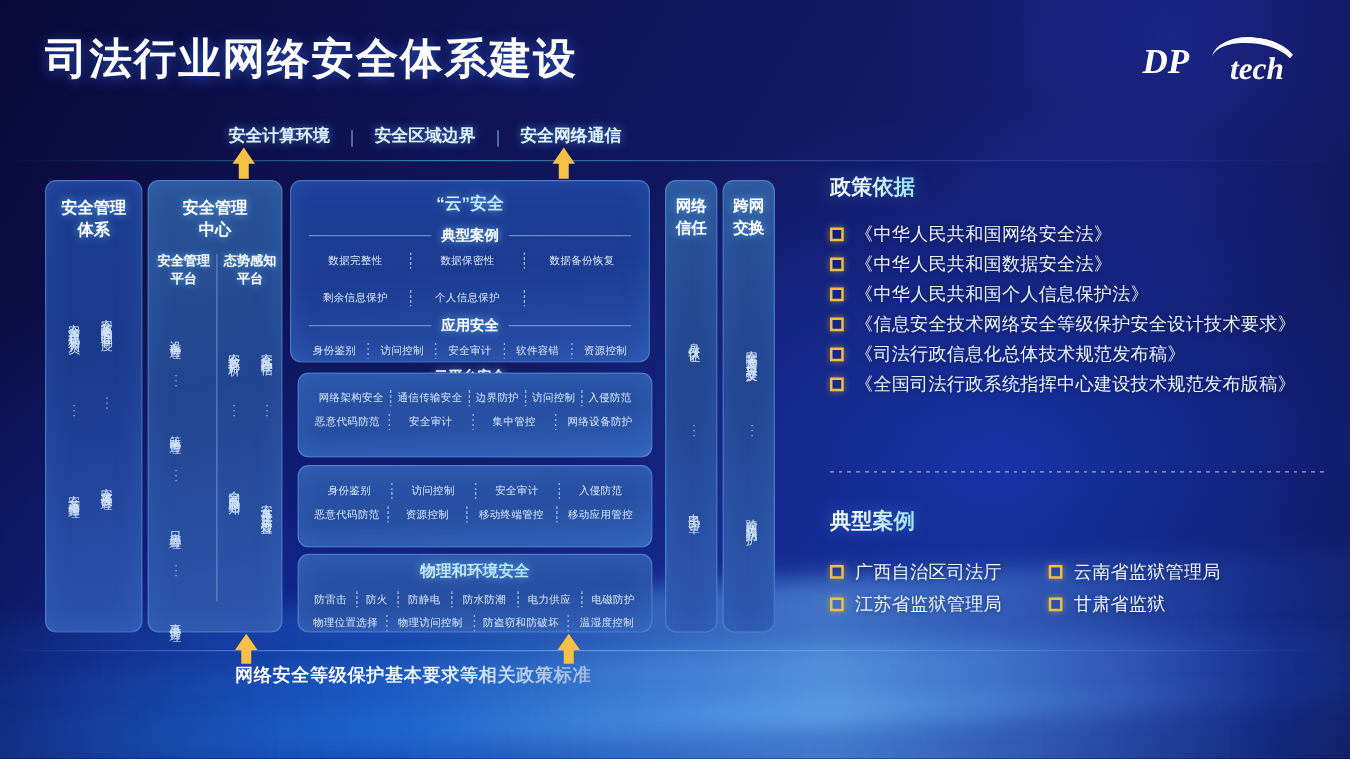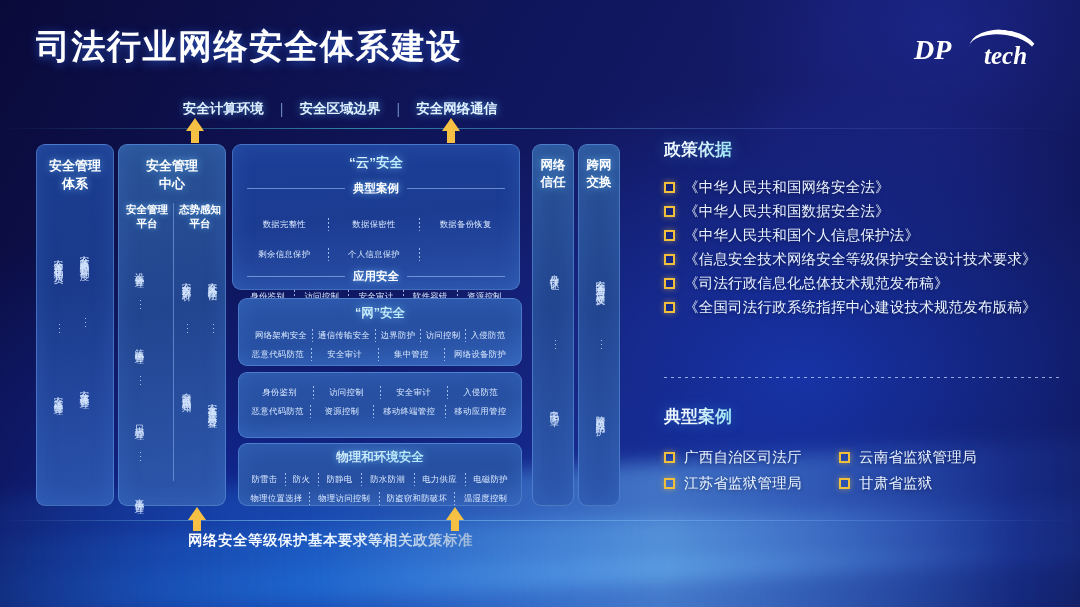--- a/index.html
+++ b/index.html
@@ -242,21 +242,21 @@
   </div>
 
   <div class="panel panel-blue" style="left:232px;top:144px;width:288px;height:146px;padding:9px 8px 0 8px;">
     <div class="panel-title grad" style="font-size:13.5px;">“云”安全</div>
 
     <div class="sec-head" style="margin-top:9px;">
       <span class="ln"></span>
       <span class="txt">典型案例</span>
       <span class="ln"></span>
     </div>
-    <div class="itemrow" style="margin-top:22px;justify-content:flex-end;">
+    <div class="itemrow" style="margin-top:6px;justify-content:flex-end;">
       <span class="it" style="width:88px;">数据完整性</span>
       <span class="dotsep"></span>
       <span class="it" style="width:92px;">数据保密性</span>
       <span class="dotsep"></span>
       <span class="it" style="width:92px;">数据备份恢复</span>
     </div>
     <div class="itemrow" style="margin-top:17px;">
       <span class="it" style="width:88px;">剩余信息保护</span>
       <span class="dotsep"></span>
       <span class="it" style="width:92px;font-family:Liberation Mono, monospace;">个人信息保护</span>
@@ -282,21 +282,20 @@
     </div>
 
     <div class="sec-head" style="margin-top:7px;">
       <span class="ln"></span>
       <span class="txt">云平台安全</span>
       <span class="ln"></span>
     </div>
   </div>
 
   <div class="panel panel-lite" style="left:238px;top:298px;width:284px;height:68px;padding:6px 6px 0 6px;">
-    <div class="panel-title grad" style="font-size:12.5px;">“网”安全</div>
     <div class="itemrow" style="margin-top:7px;">
       <span class="it" style="width:62px;">网络架构安全</span>
       <span class="dotsep"></span>
       <span class="it" style="width:62px;">通信传输安全</span>
       <span class="dotsep"></span>
       <span class="it" style="width:44px;">边界防护</span>
       <span class="dotsep"></span>
       <span class="it" style="width:44px;">访问控制</span>
       <span class="dotsep"></span>
       <span class="it" style="width:44px;">入侵防范</span>

